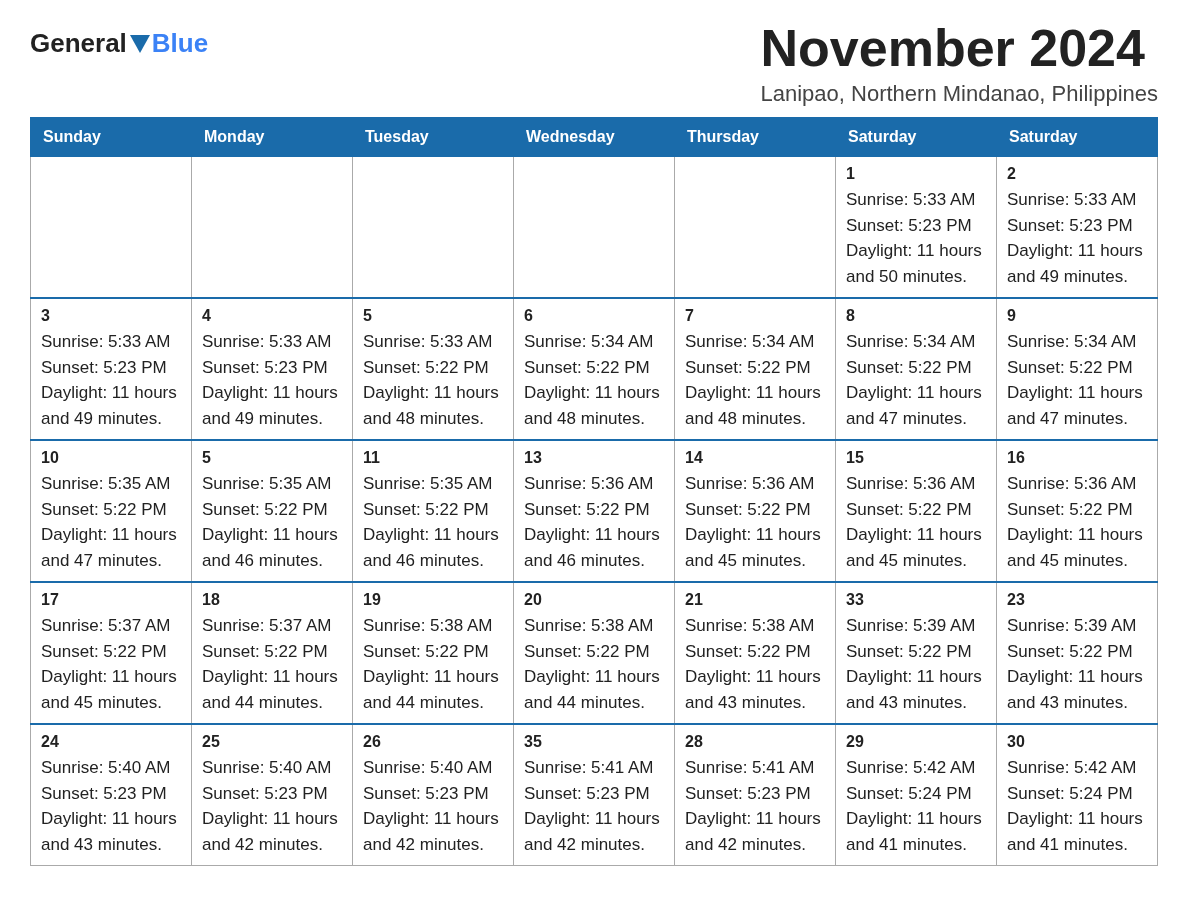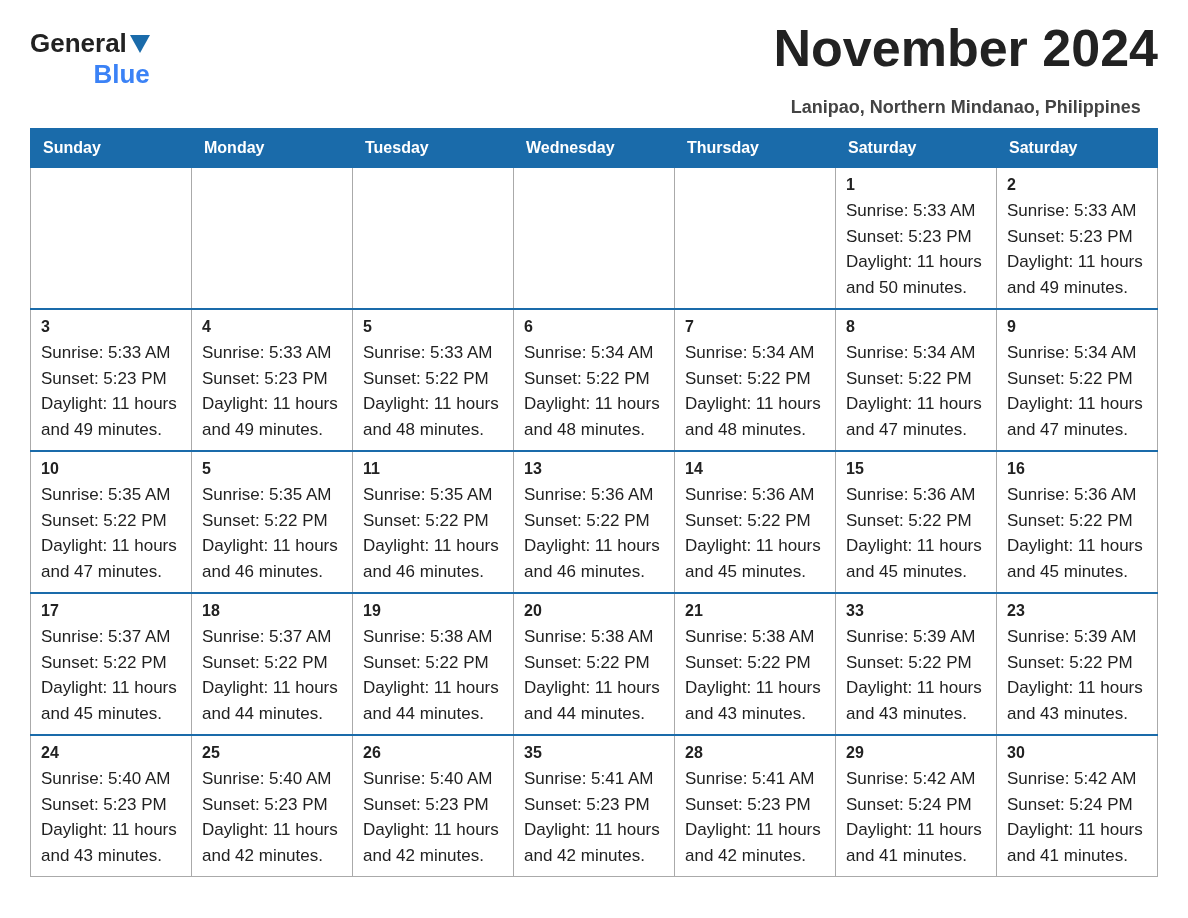--- a/index.html
+++ b/index.html
@@ -12,21 +12,21 @@
       padding: 20px 30px;
     }
     .header {
       display: flex;
       align-items: flex-start;
       justify-content: space-between;
       margin-bottom: 10px;
     }
     .logo {
       display: flex;
-      flex-direction: column;
+      flex-direction: row;
       align-items: flex-end;
       padding-top: 8px;
     }
     .logo-text {
       display: flex;
       align-items: center;
       gap: 0;
     }
     .logo-general {
       font-size: 26px;
@@ -44,33 +44,33 @@
       display: inline-block;
       vertical-align: middle;
     }
     .logo-blue {
       font-size: 26px;
       font-weight: bold;
       color: #3b82f6;
       margin-left: 2px;
     }
     .title-section {
-      text-align: center;
+      text-align: left;
     }
     .title-section h1 {
       font-size: 52px;
       font-weight: bold;
       color: #222;
       line-height: 1.1;
     }
     .title-section h2 {
-      font-size: 18px;
-      font-weight: bold;
+      font-size: 22px;
+      font-weight: normal;
       color: #444;
-      margin-top: 20px;
+      margin-top: 4px;
     }
     .calendar {
       width: 100%;
       border-collapse: collapse;
       margin-top: 10px;
       padding-left: 31px;
     }
     .calendar th {
       background-color: #1a6baa;
       color: #fff;

